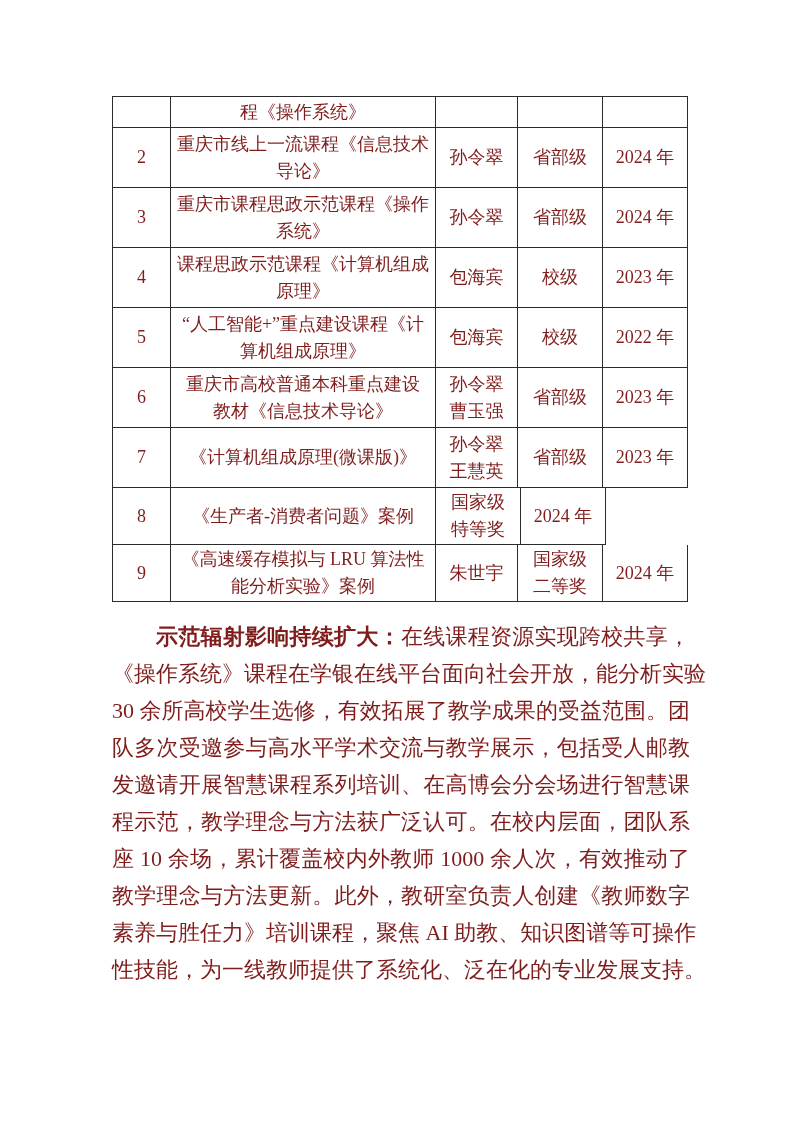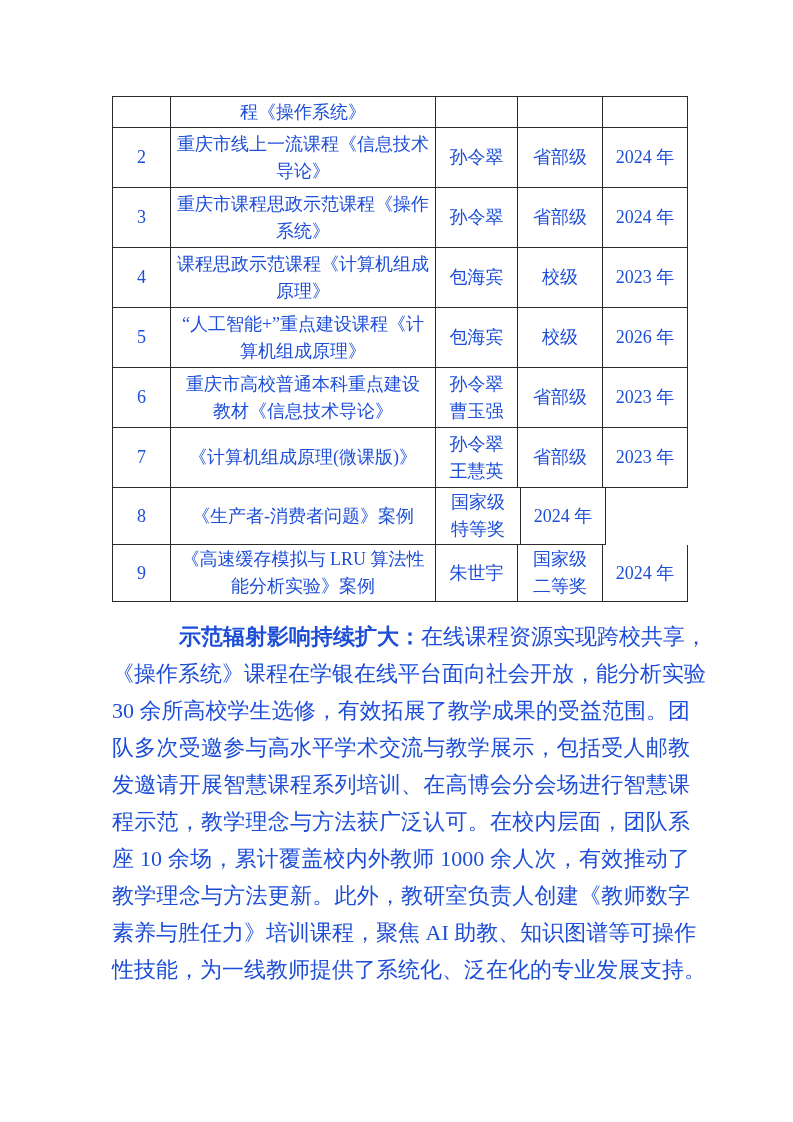--- a/index.html
+++ b/index.html
@@ -3,21 +3,21 @@
 <meta charset="utf-8">
 <style>
   html,body{margin:0;padding:0;}
   body{background:#888;}
   .page{
     position:relative;
     width:793px;height:1122px;
     margin:0 auto;
     background:#ffffff;
     font-family:"Liberation Serif","DejaVu Serif",serif;
-    color:#1d4ed8;
+    color:#7f1d1d;
     overflow:hidden;
   }
   .content{
     position:absolute;
     left:112px;top:96px;
     width:578px;
   }
   
   .doc-table{
     width:575px;
@@ -52,21 +52,21 @@
     width:578px;
     font-size:22px;
     line-height:37px;
   }
   .pline{
     text-align:justify;
     text-align-last:justify;
     white-space:nowrap;
   }
   .pline.first{text-indent:2em;}
-  .lead{font-weight:700;margin-left:23px;}
+  .lead{font-weight:700;}
 </style>
 </head>
 <body>
 
 <div class="page">
   <div class="content">
 
     <div class="doc-table">
 
       <div class="trow h31">
@@ -103,21 +103,21 @@
         <div class="td c4">校级</div>
         <div class="td c5">2023 年</div>
       </div>
 
       <div class="trow h60">
         <div class="td c1">5</div>
         <div class="td c2">“人工智能+”重点建设课程《计
 算机组成原理》</div>
         <div class="td c3">包海宾</div>
         <div class="td c4">校级</div>
-        <div class="td c5">2026 年</div>
+        <div class="td c5">2022 年</div>
       </div>
 
       <div class="trow h60">
         <div class="td c1">6</div>
         <div class="td c2">重庆市高校普通本科重点建设
 教材《信息技术导论》</div>
         <div class="td c3">孙令翠
 曹玉强</div>
         <div class="td c4">省部级</div>
         <div class="td c5">2023 年</div>

